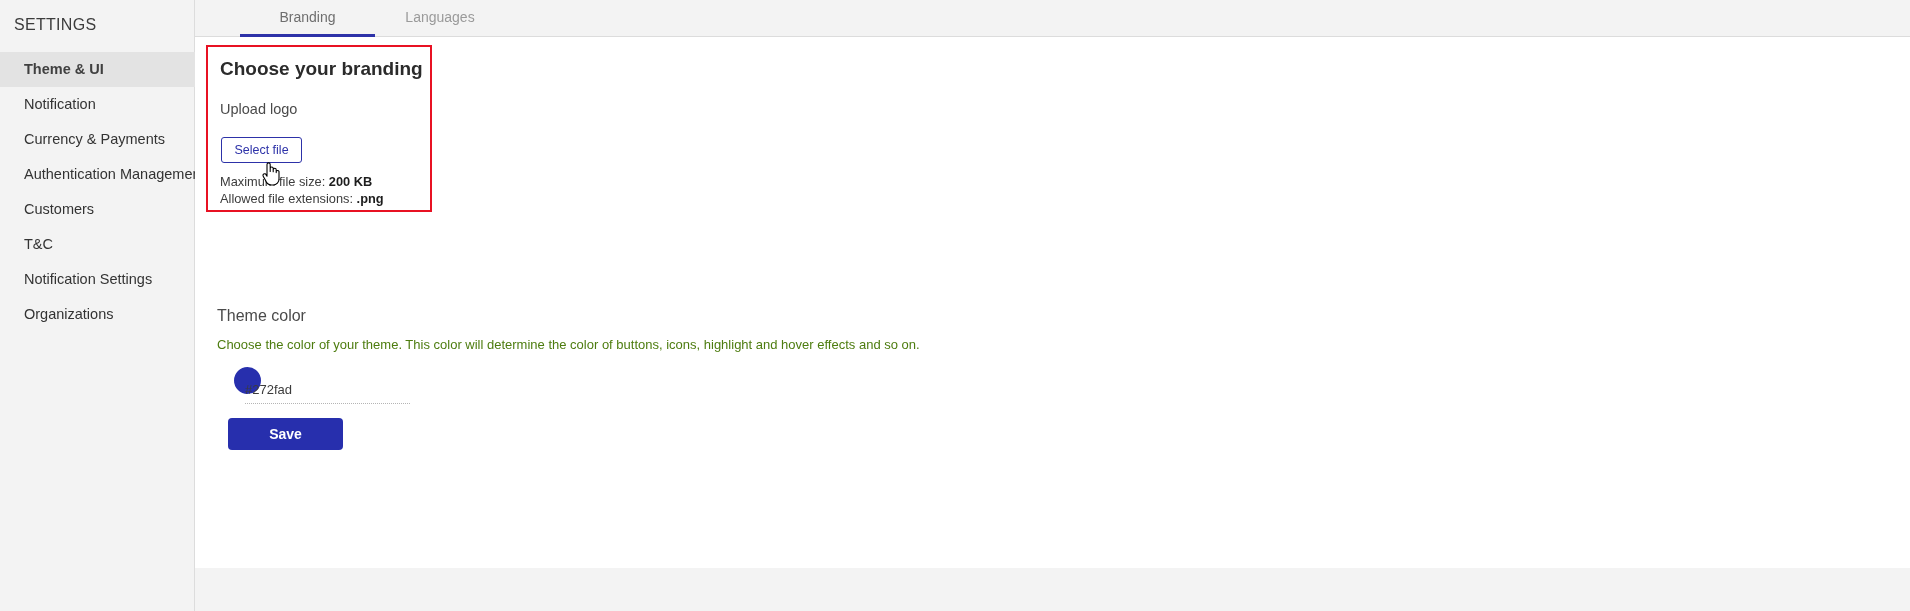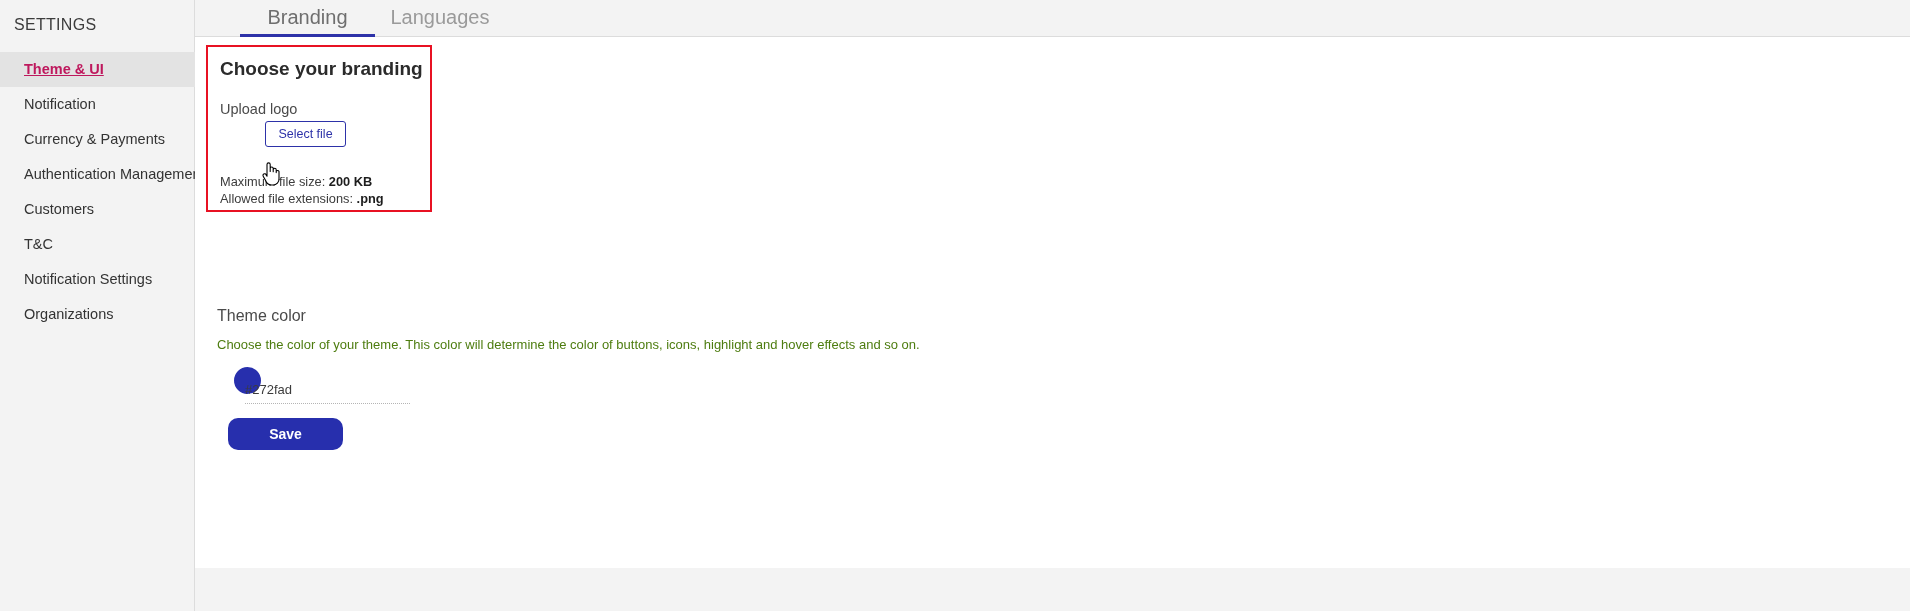--- a/index.html
+++ b/index.html
@@ -31,36 +31,35 @@
     height:35px; line-height:35px;
     padding-left:24px;
     font-size:14.5px;
     color:#333;
     cursor:pointer;
     white-space:nowrap;
   }
   .side-item.active {
     background:#e3e3e3;
     font-weight:bold;
-    color:#be185d;
-    text-decoration:underline;
+    color:#404040;
   }
 
   
   #tabbar {
     position:absolute; left:195px; top:0;
     width:1715px; height:37px;
     background:#f3f3f3;
     border-bottom:1px solid #dcdcdc;
   }
   .tab {
     position:absolute; top:0;
     height:37px; line-height:34px;
     text-align:center;
-    font-size:20px;
+    font-size:14px;
     color:#9a9a9a;
     cursor:pointer;
   }
   .tab.active { color:#6e6e6e; }
   .tab.active::after {
     content:""; position:absolute;
     left:0; bottom:0; width:100%; height:3px;
     background:#2d32a8;
   }
 
@@ -81,30 +80,29 @@
   }
   #branding-title {
     position:absolute; left:12px; top:11px;
     font-size:19px; font-weight:bold; color:#2b2b2b;
   }
   #upload-label {
     position:absolute; left:12px; top:54px;
     font-size:14.5px; color:#4a4a4a;
   }
   #select-file-btn {
-    position:absolute; left:13px; top:74px;
+    position:absolute; left:13px; top:90px;
     width:81px; height:26px;
     border:1px solid #2d32a8;
     border-radius:3px;
     background:#ffffff;
     color:#2d32a8;
     font-size:12.5px;
     font-family:"Liberation Sans", sans-serif;
     cursor:pointer;
-    margin-left:44px;
   }
   .file-note {
     position:absolute; left:12px;
     font-size:12.8px; color:#3c3c3c;
     white-space:nowrap;
   }
   #note-size { top:127px; }
   #note-ext  { top:144px; }
   .file-note b { color:#1d1d1d; }
 
@@ -137,21 +135,21 @@
   }
   #hex-value {
     position:absolute; left:0px; top:0px;
     font-size:13px; color:#3c3c3c;
   }
   #save-btn {
     position:absolute; left:33px; top:381px;
     width:115px; height:32px;
     background:#272fad;
     color:#ffffff;
-    border:none; border-radius:10px;
+    border:none; border-radius:4px;
     font-size:14px; font-weight:bold;
     font-family:"Liberation Sans", sans-serif;
     cursor:pointer;
   }
 </style>
 </head>
 <body>
 
 <div id="app">
 

